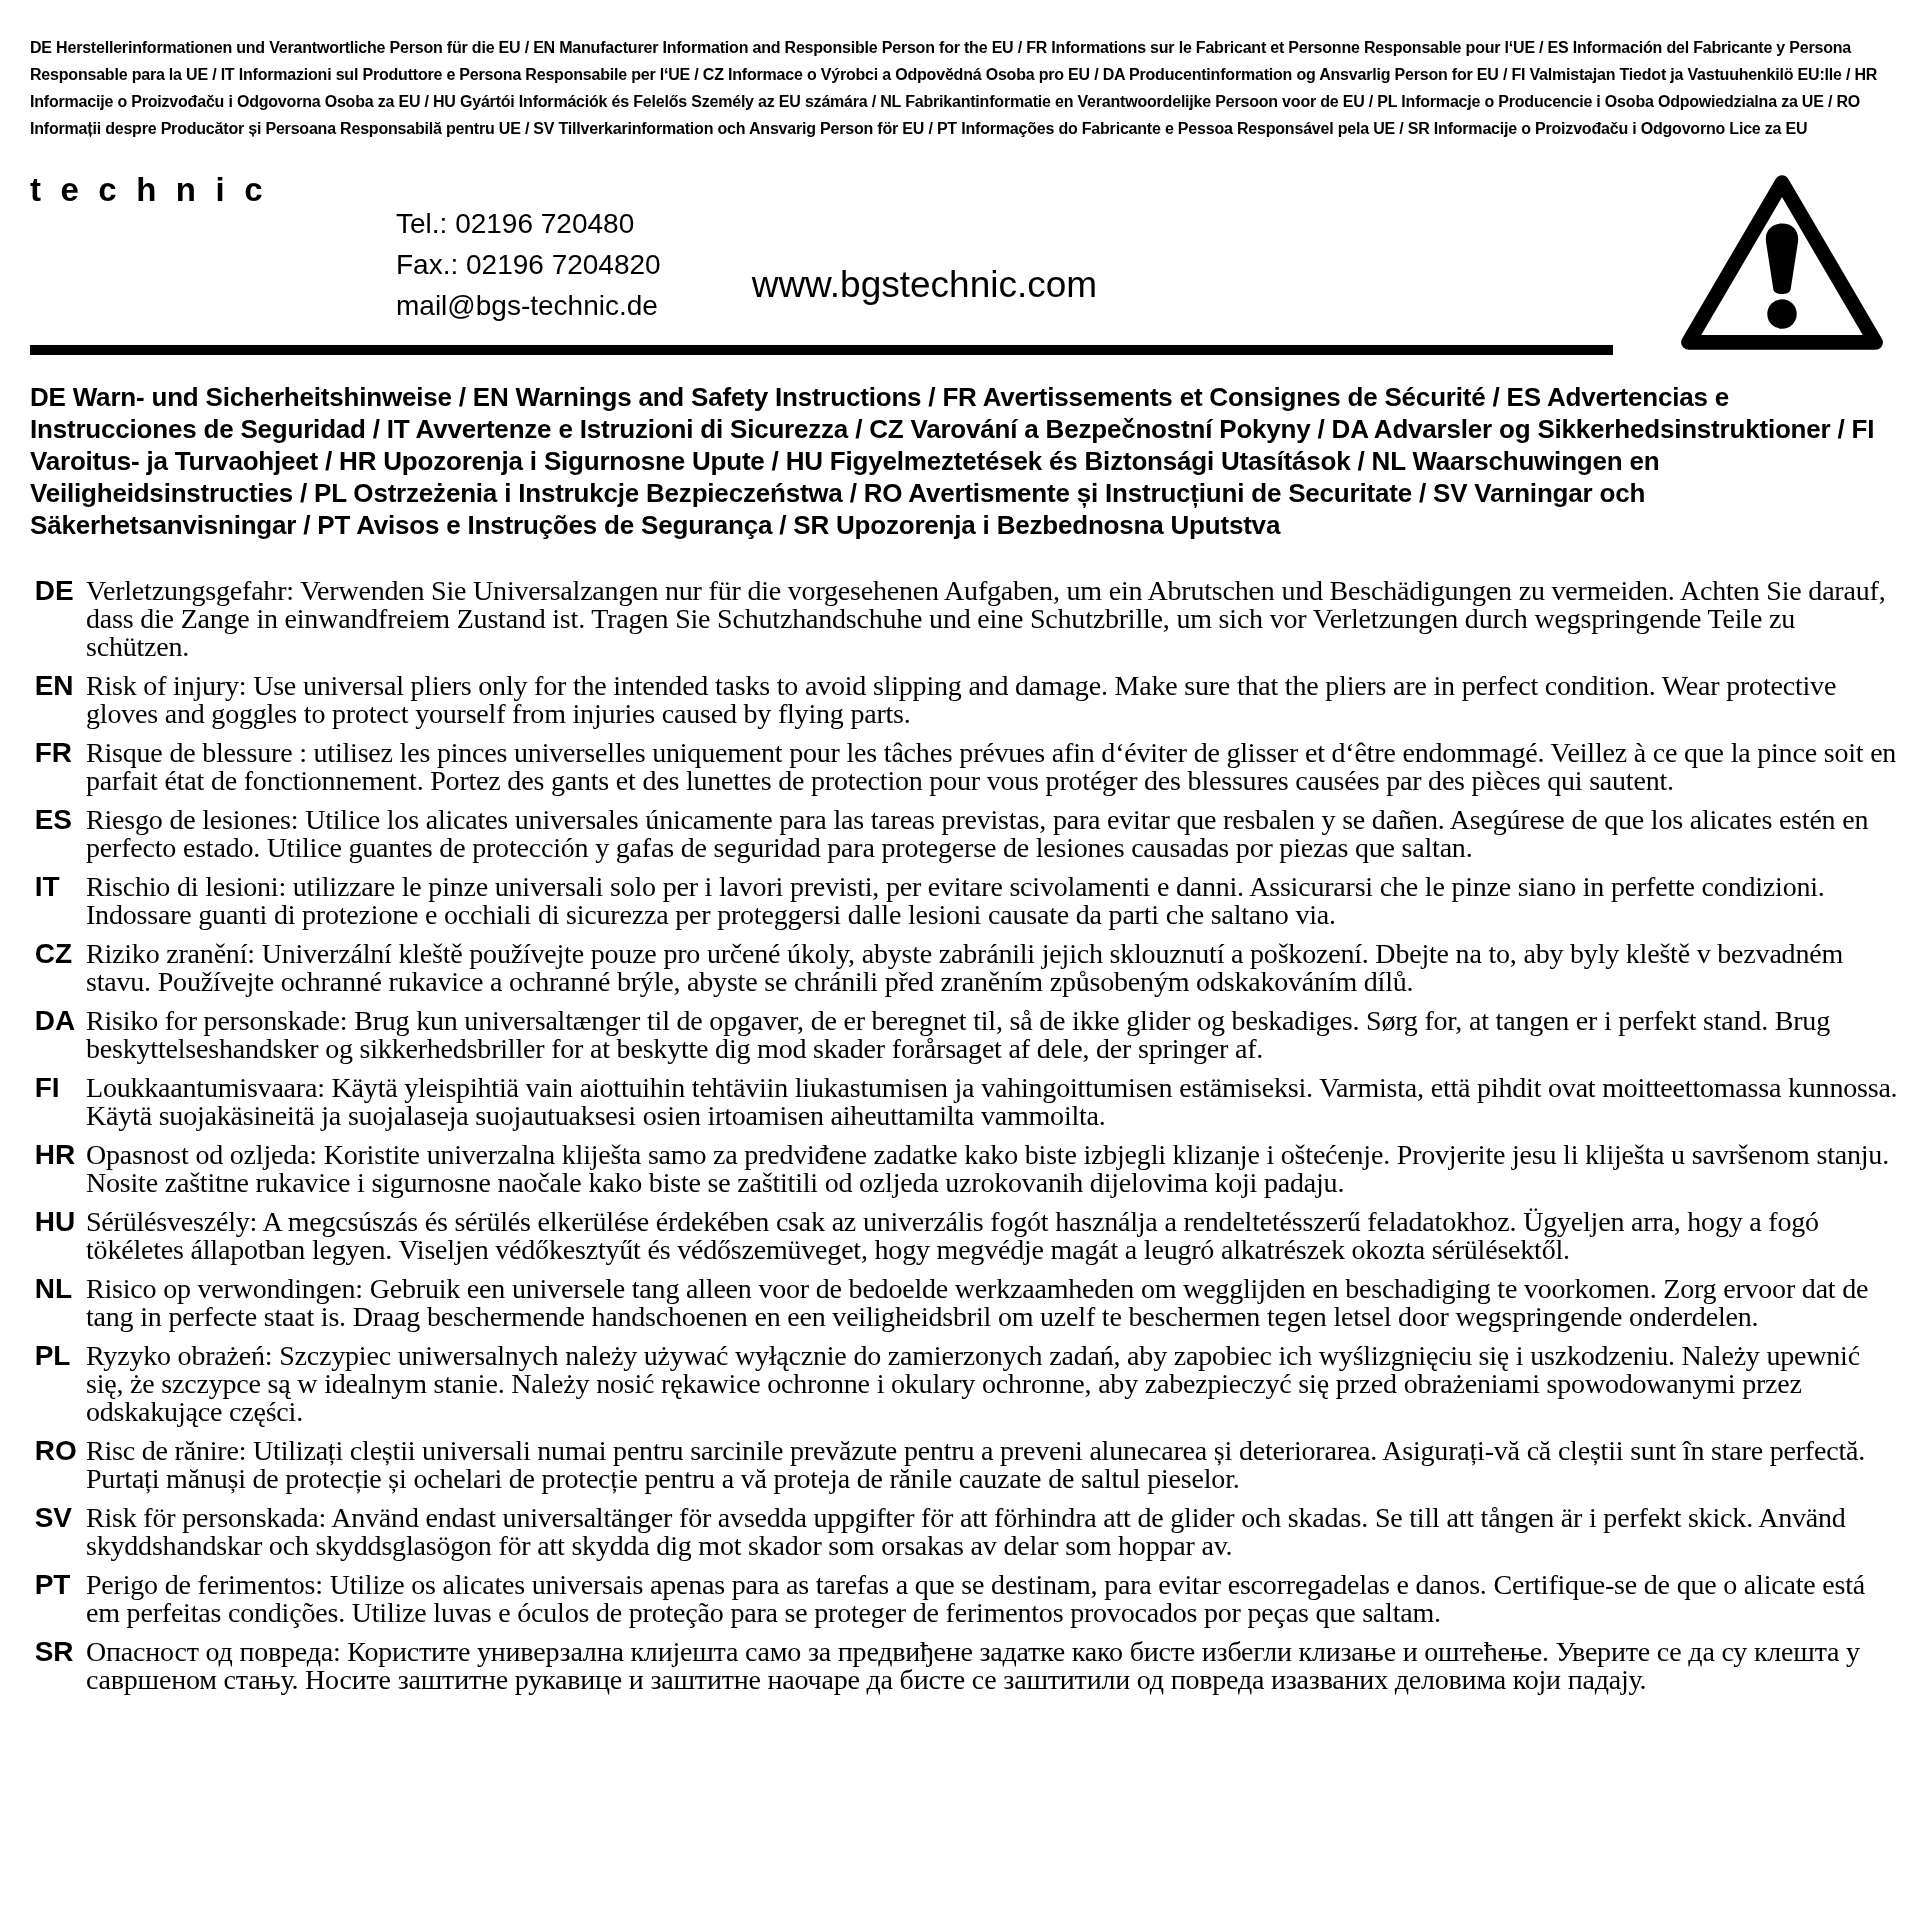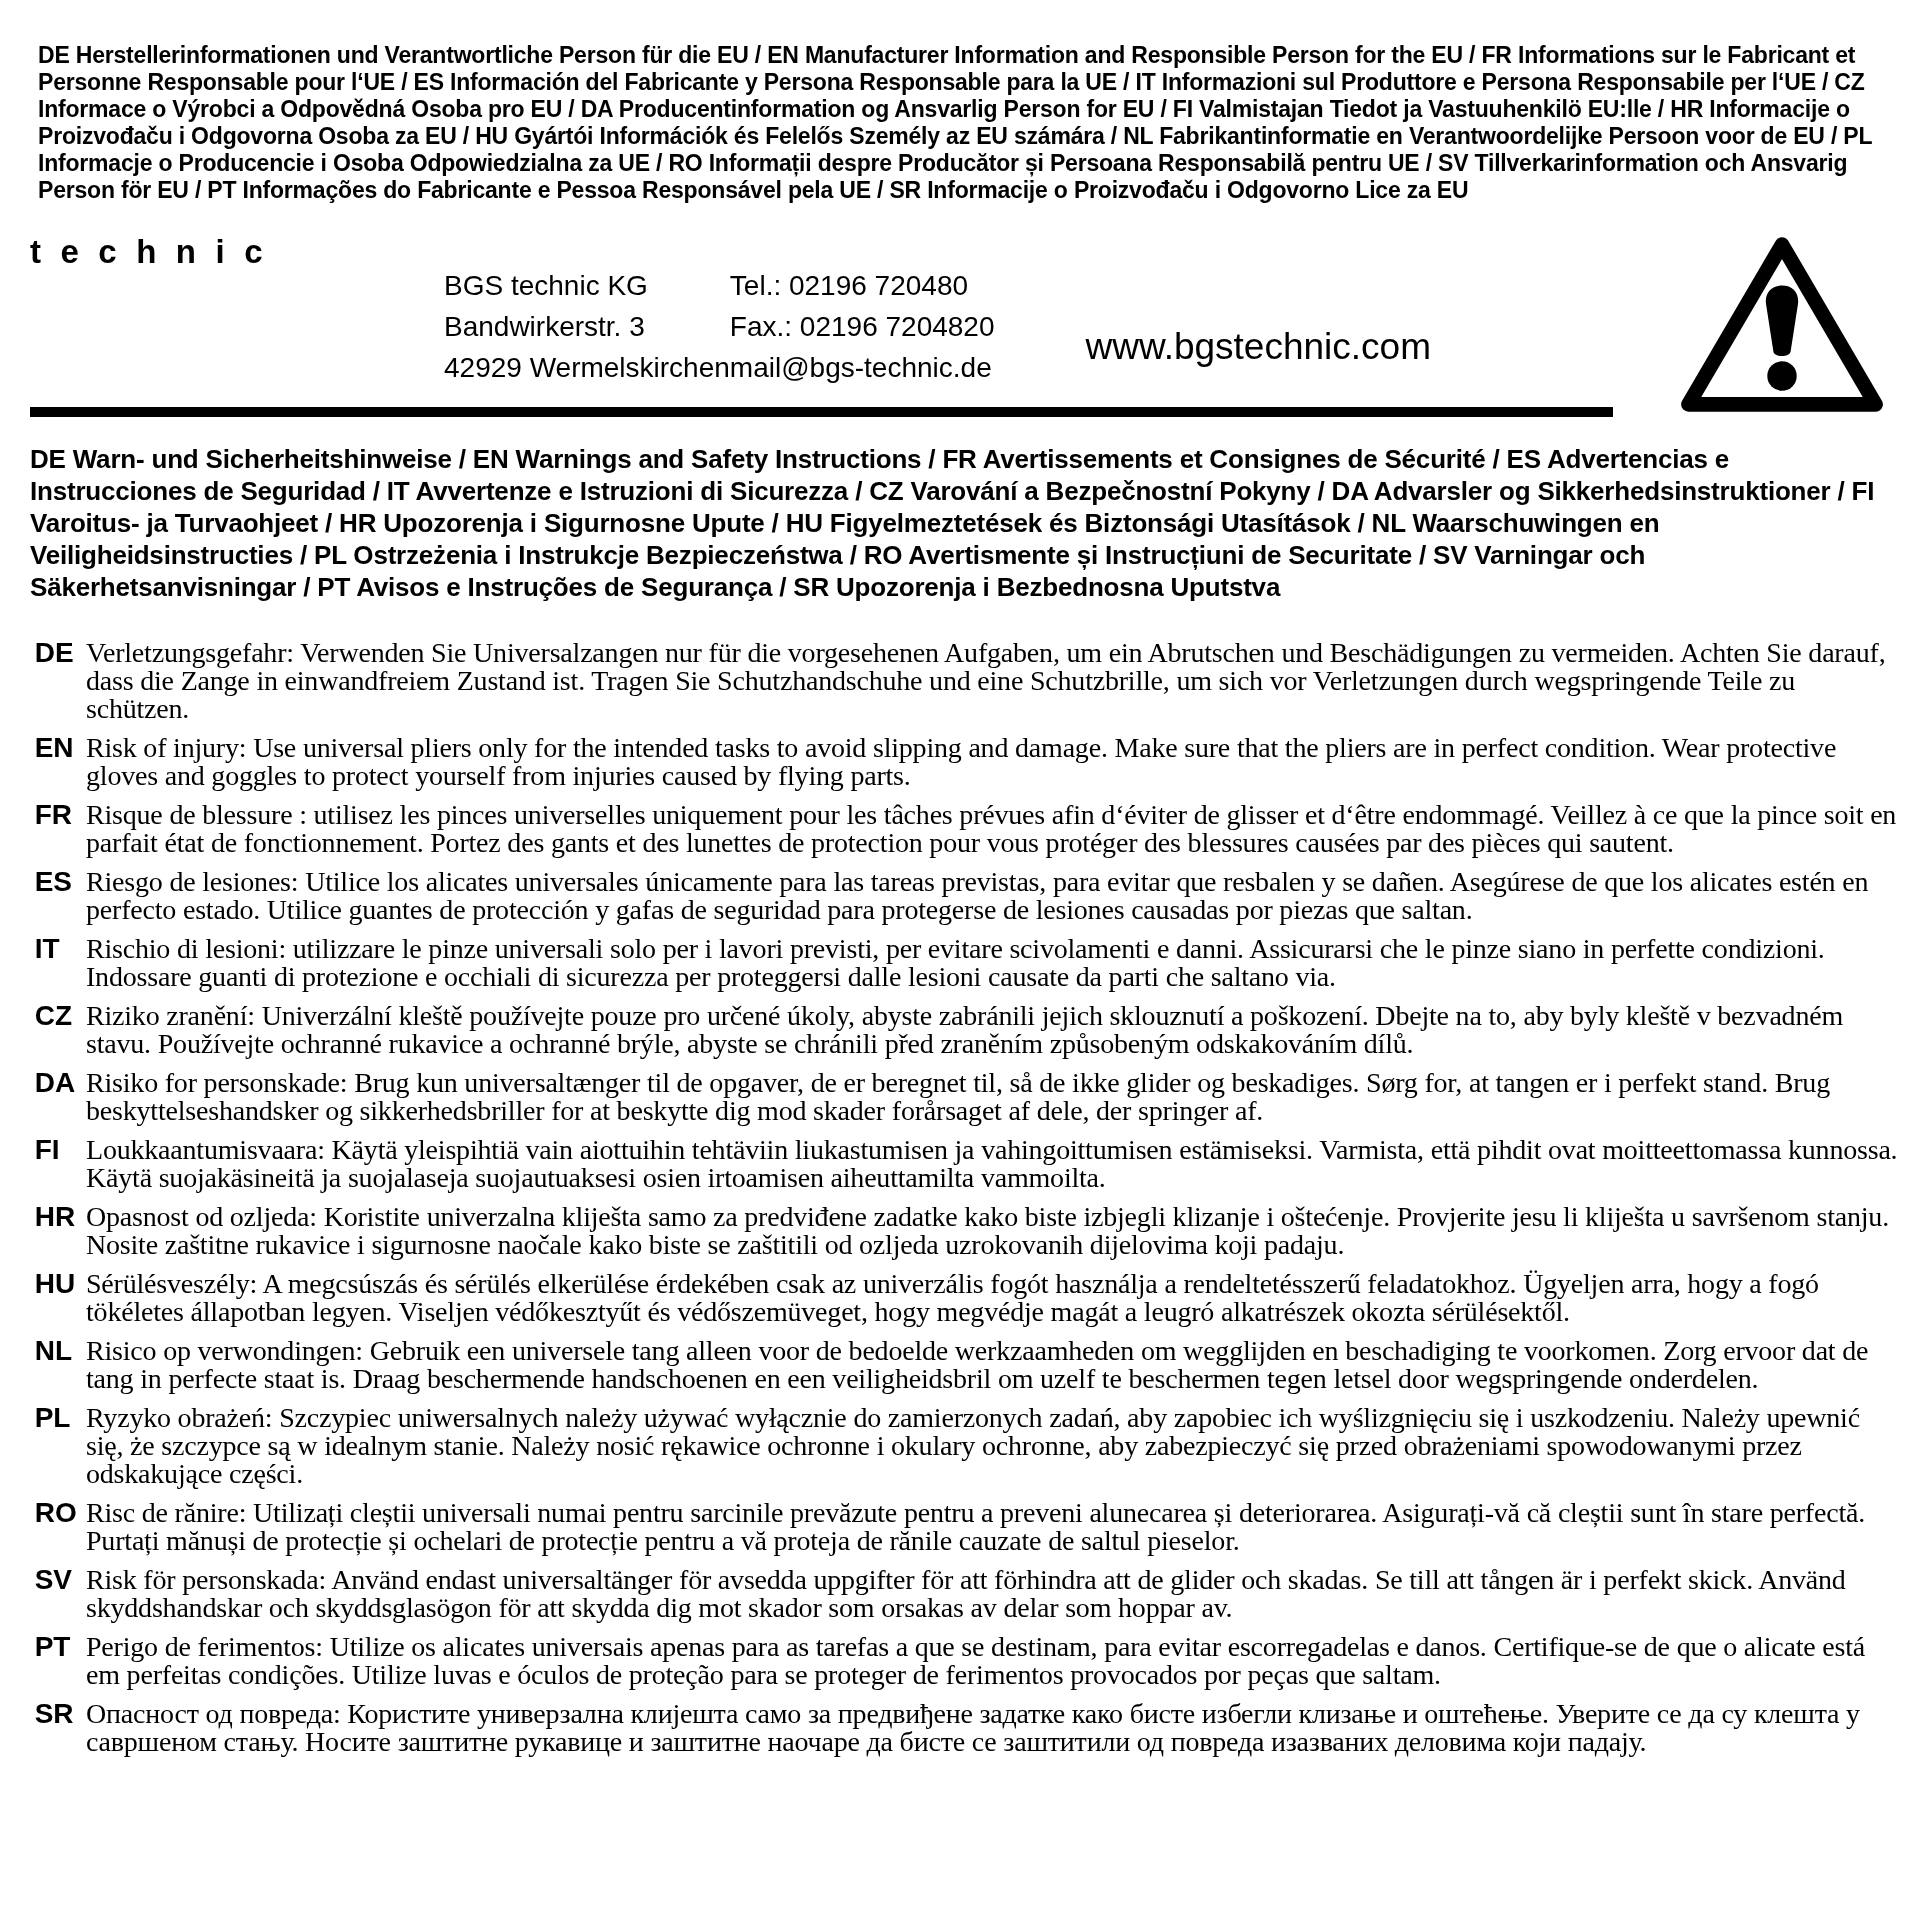--- a/index.html
+++ b/index.html
@@ -6,23 +6,23 @@
   body {
     width: 1930px; height: 1930px;
     color: #000;
     font-family: "Liberation Sans", sans-serif;
     overflow: hidden;
   }
   .page { padding: 34px 30px 0 30px; box-sizing: border-box; }
 
   
   .header-languages {
-    margin: 8px;
-    font-weight: bold;
-    font-size: 23px;
+    margin: 0;
+    font-weight: bold;
+    font-size: 16px;
     line-height: 27px;
     letter-spacing: -0.2px;
   }
 
   
   .brand-section { position: relative; margin-top: 28px; padding-right: 265px; }
   .brand-inner { display: flex; align-items: flex-start; }
   .logo { width: 366px; flex: 0 0 auto; }
   .logo-top {
     font-family: "DejaVu Sans", sans-serif;
@@ -87,25 +87,20 @@
 <div class="page">
 
   <p class="header-languages">DE Herstellerinformationen und Verantwortliche Person für die EU  /  EN Manufacturer Information and Responsible Person for the EU  /  FR Informations sur le Fabricant et Personne Responsable pour l‘UE  /  ES Información del Fabricante y Persona Responsable para la UE  /  IT Informazioni sul Produttore e Persona Responsabile per l‘UE  /  CZ Informace o Výrobci a Odpovědná Osoba pro EU  /  DA Producentinformation og Ansvarlig Person for EU  /  FI Valmistajan Tiedot ja Vastuuhenkilö EU:lle  /  HR Informacije o Proizvođaču i Odgovorna Osoba za EU  /  HU Gyártói Információk és Felelős Személy az EU számára  /  NL Fabrikantinformatie en Verantwoordelijke Persoon voor de EU  /  PL Informacje o Producencie i Osoba Odpowiedzialna za UE  /  RO Informații despre Producător și Persoana Responsabilă pentru UE  /  SV Tillverkarinformation och Ansvarig Person för EU  /  PT Informações do Fabricante e Pessoa Responsável pela UE  /  SR Informacije o Proizvođaču i Odgovorno Lice za EU</p>
 
   <div class="brand-section">
     <div class="brand-inner">
       <div class="logo">
         <div class="logo-sub">technic</div>
       </div>
 
-      <div class="address">
-        <div>BGS technic KG</div>
-        <div>Bandwirkerstr. 3</div>
-        <div>42929 Wermelskirchen</div>
-      </div>
 
       <div class="contact">
         <div>Tel.: 02196 720480</div>
         <div>Fax.: 02196 7204820</div>
         <div>mail@bgs-technic.de</div>
       </div>
 
       <div class="website">www.bgstechnic.com</div>
     </div>
 

